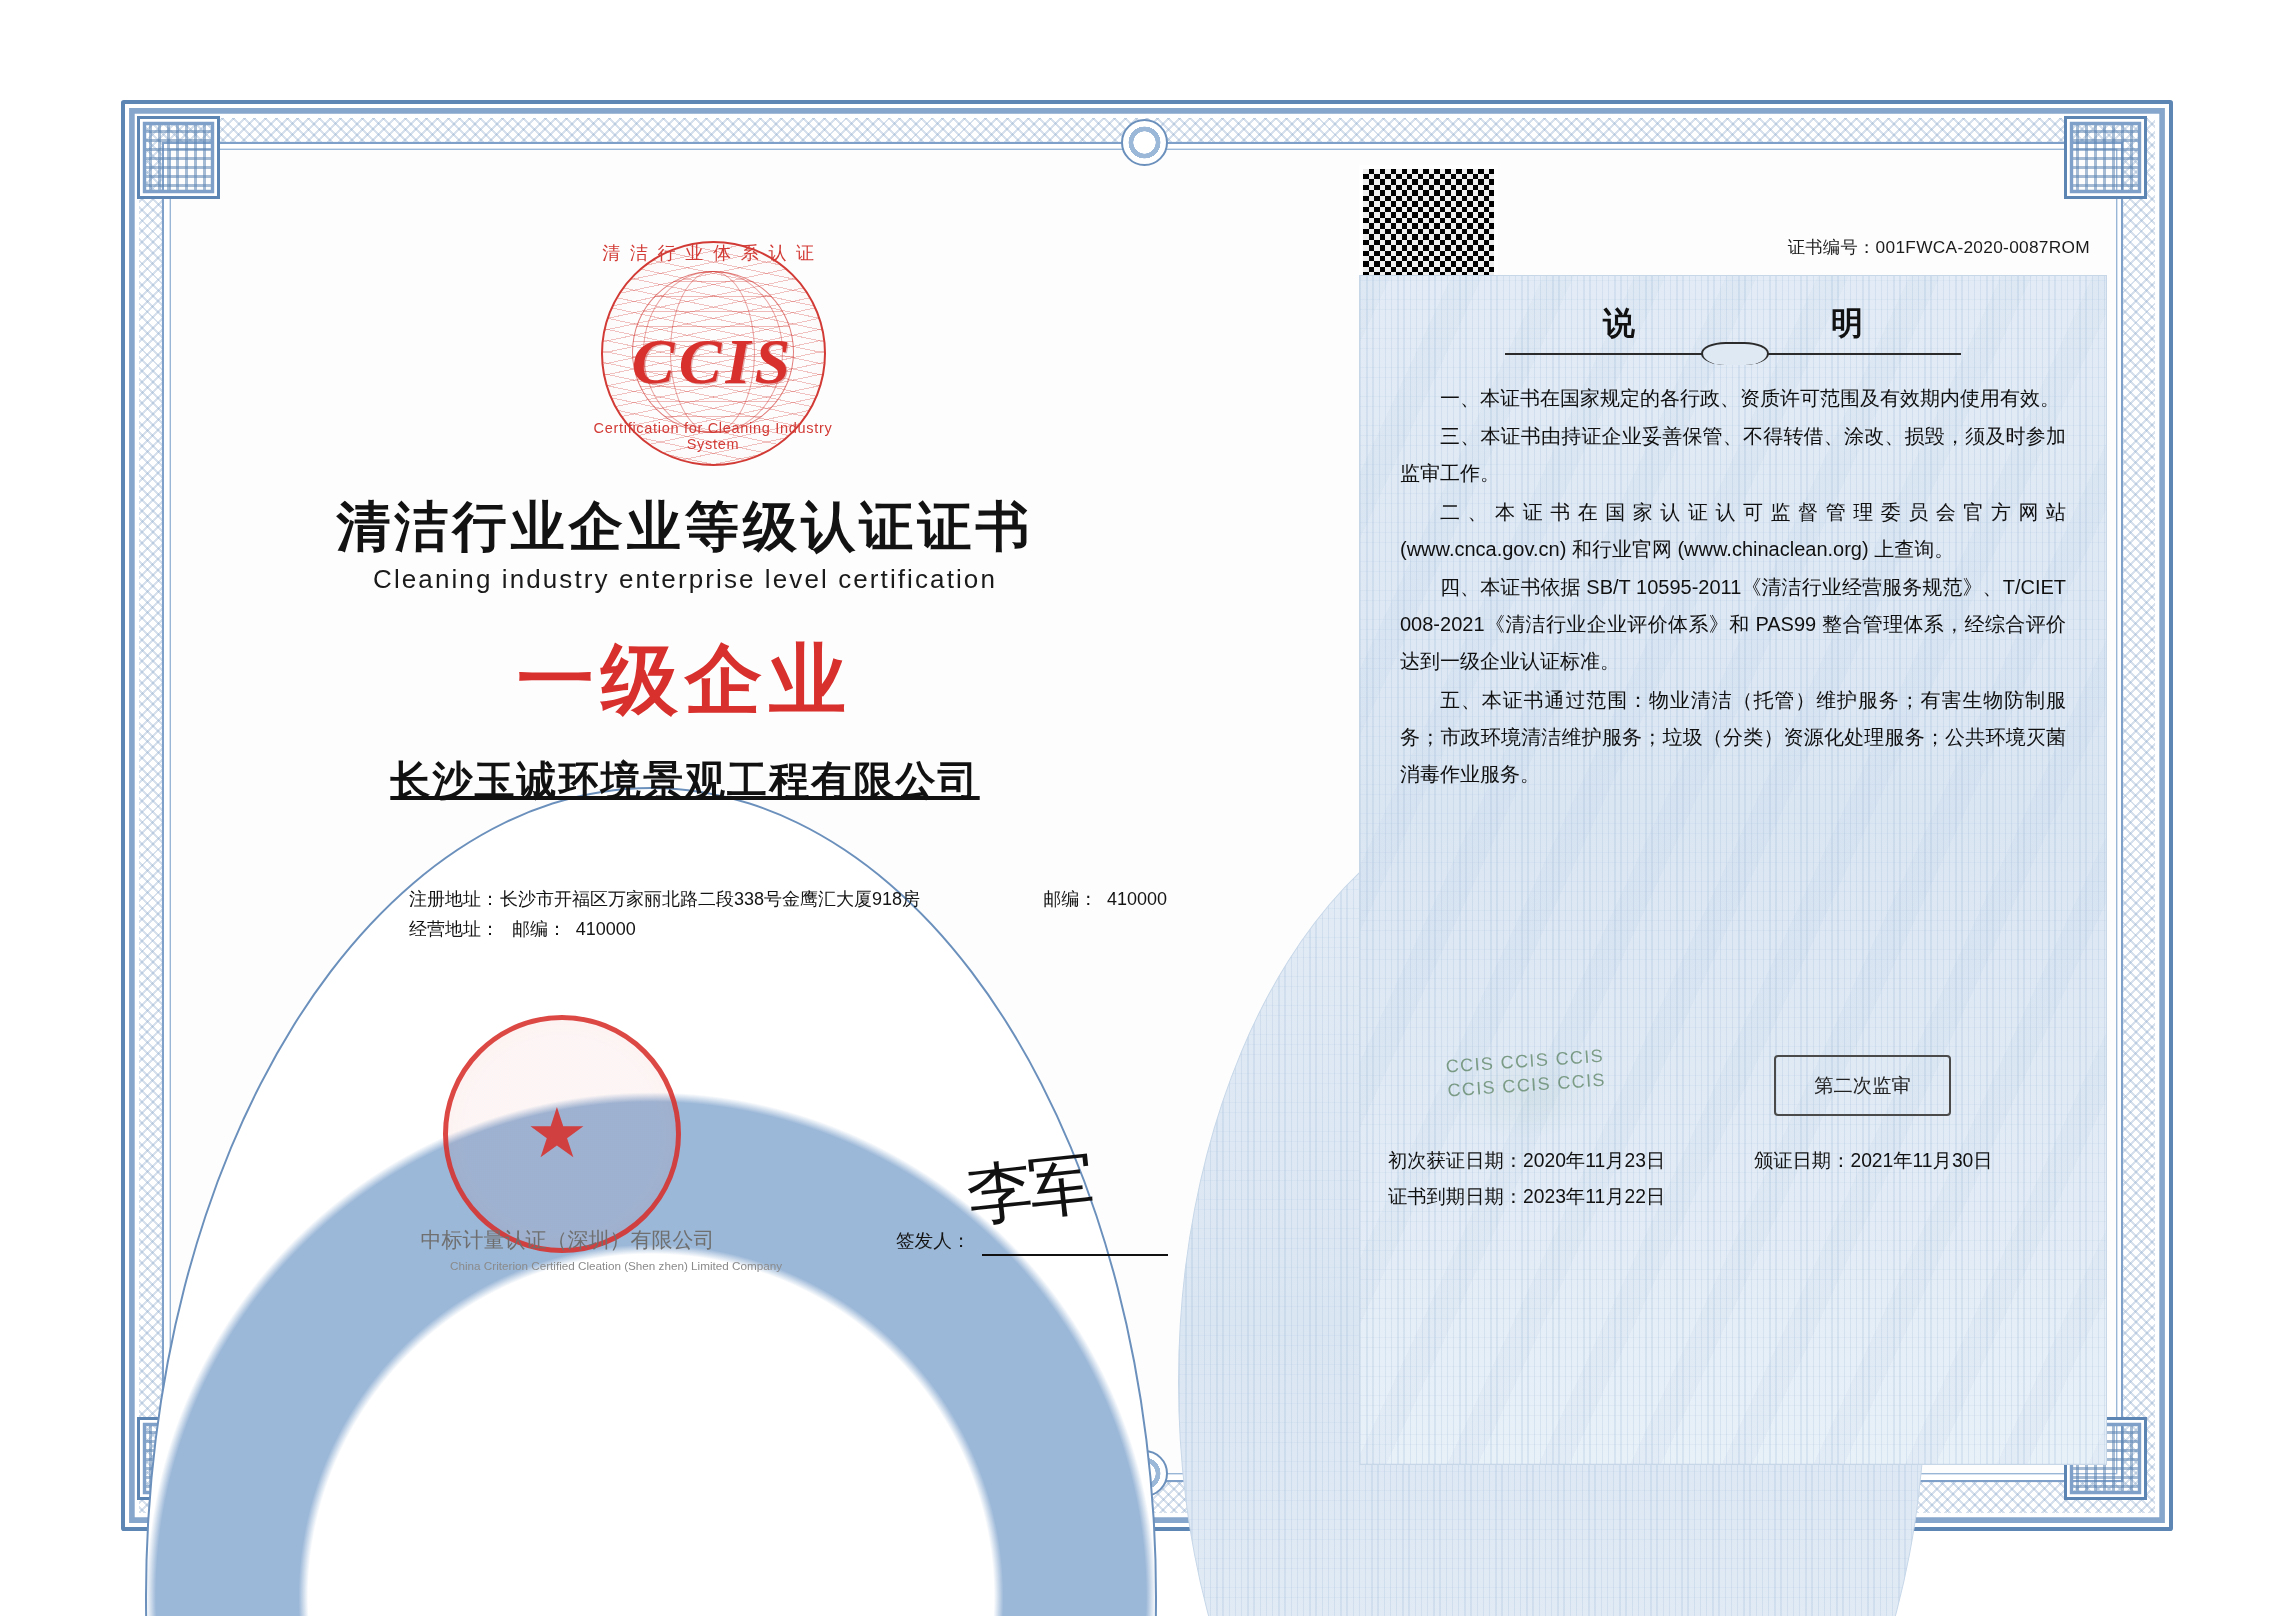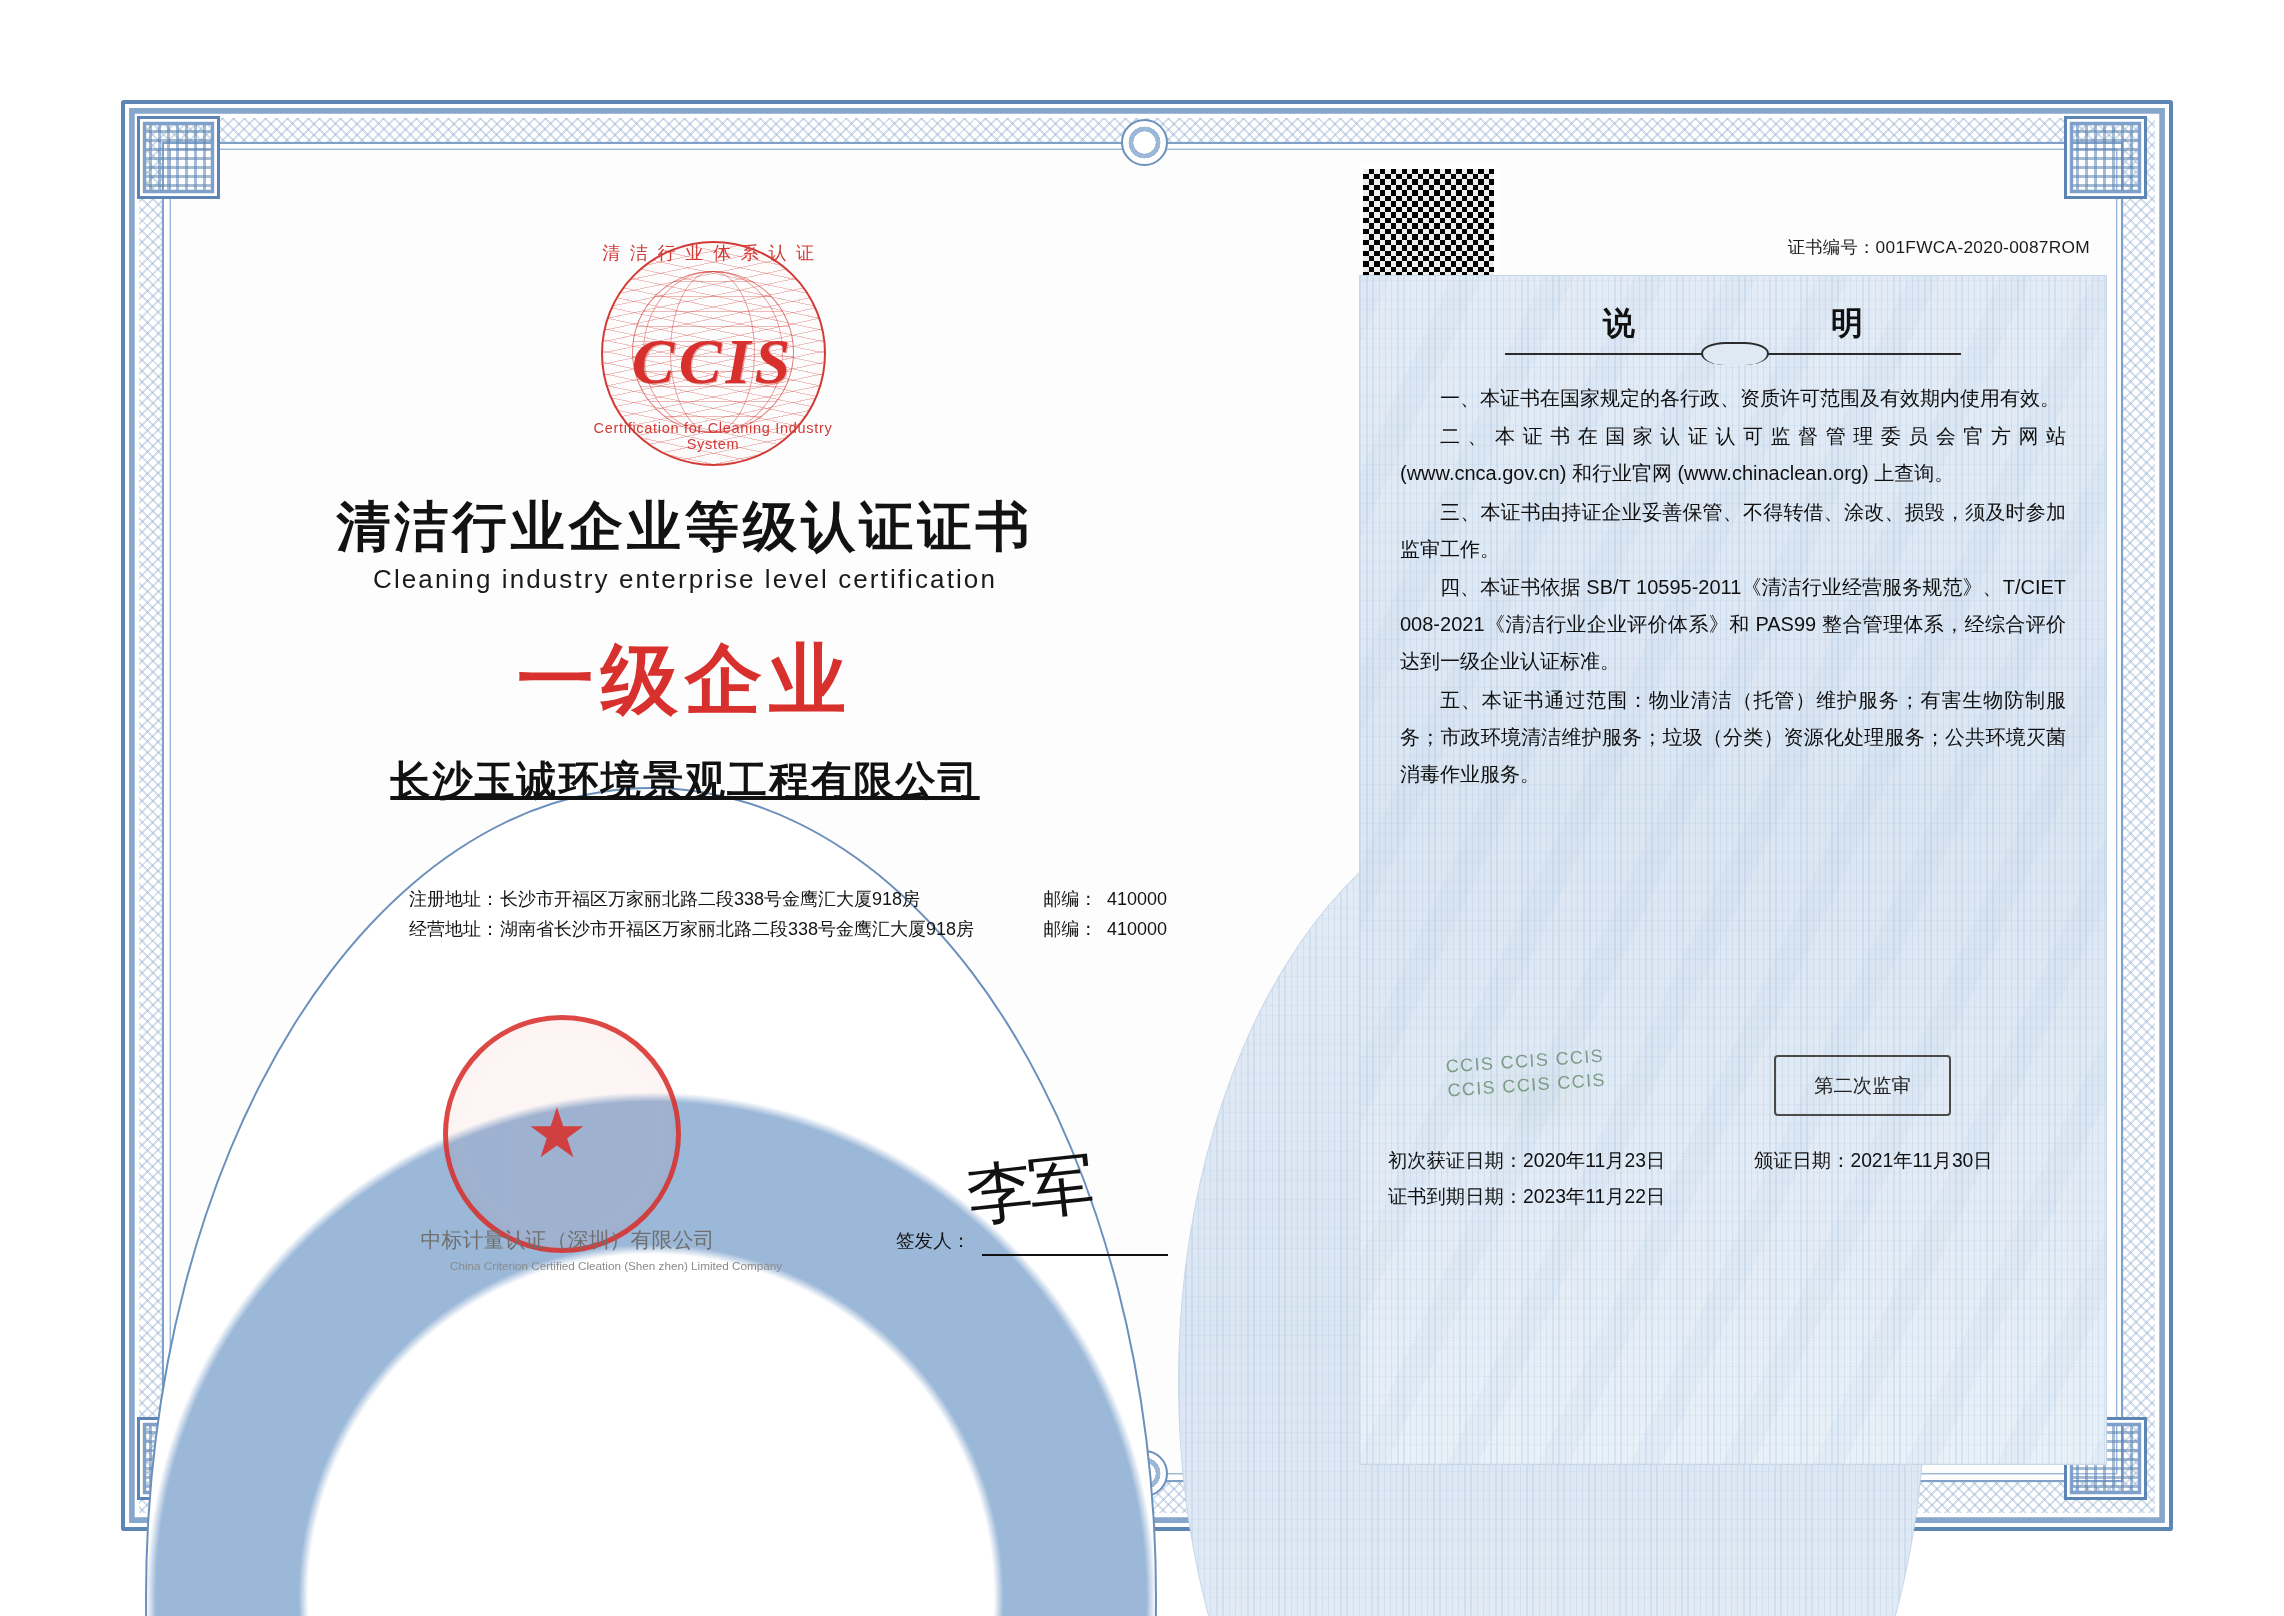--- a/index.html
+++ b/index.html
@@ -245,21 +245,20 @@
 
       <div class="addr-block">
         <div class="addr-row">
           <div class="addr-label">注册地址：</div>
           <div class="addr-value">长沙市开福区万家丽北路二段338号金鹰汇大厦918房</div>
           <div class="addr-zip-label">邮编：</div>
           <div class="addr-zip">410000</div>
         </div>
         <div class="addr-row">
           <div class="addr-label">经营地址：</div>
-          <div class="addr-value">湖南省长沙市开福区万家丽北路二段338号金鹰汇大厦918房</div>
           <div class="addr-zip-label">邮编：</div>
           <div class="addr-zip">410000</div>
         </div>
       </div>
 
       <div class="red-seal">
         <div class="star">★</div>
       </div>
       <div class="seal-text-cn">中标计量认证（深圳）有限公司</div>
       <div class="seal-text-en">China Criterion Certified Cleation (Shen zhen) Limited Company</div>
@@ -270,22 +269,22 @@
     </div>
 
     <div class="right">
       <div class="wm"></div>
 
       <div class="sm-title">说　　明</div>
       <div class="sm-rule"></div>
 
       <div class="sm-body">
         <p>一、本证书在国家规定的各行政、资质许可范围及有效期内使用有效。</p>
+        <p>三、本证书由持证企业妥善保管、不得转借、涂改、损毁，须及时参加监审工作。</p>
         <p>二、本证书在国家认证认可监督管理委员会官方网站(www.cnca.gov.cn) 和行业官网 (www.chinaclean.org) 上查询。</p>
-        <p>三、本证书由持证企业妥善保管、不得转借、涂改、损毁，须及时参加监审工作。</p>
         <p>四、本证书依据 SB/T 10595-2011《清洁行业经营服务规范》、T/CIET 008-2021《清洁行业企业评价体系》和 PAS99 整合管理体系，经综合评价达到一级企业认证标准。</p>
         <p>五、本证书通过范围：物业清洁（托管）维护服务；有害生物防制服务；市政环境清洁维护服务；垃圾（分类）资源化处理服务；公共环境灭菌消毒作业服务。</p>
       </div>
 
       <div class="seal2">CCIS CCIS CCIS CCIS CCIS CCIS</div>
       <div class="audit-stamp">第二次监审</div>
 
       <div class="dates">
         <div class="row">
           <div class="c1">

